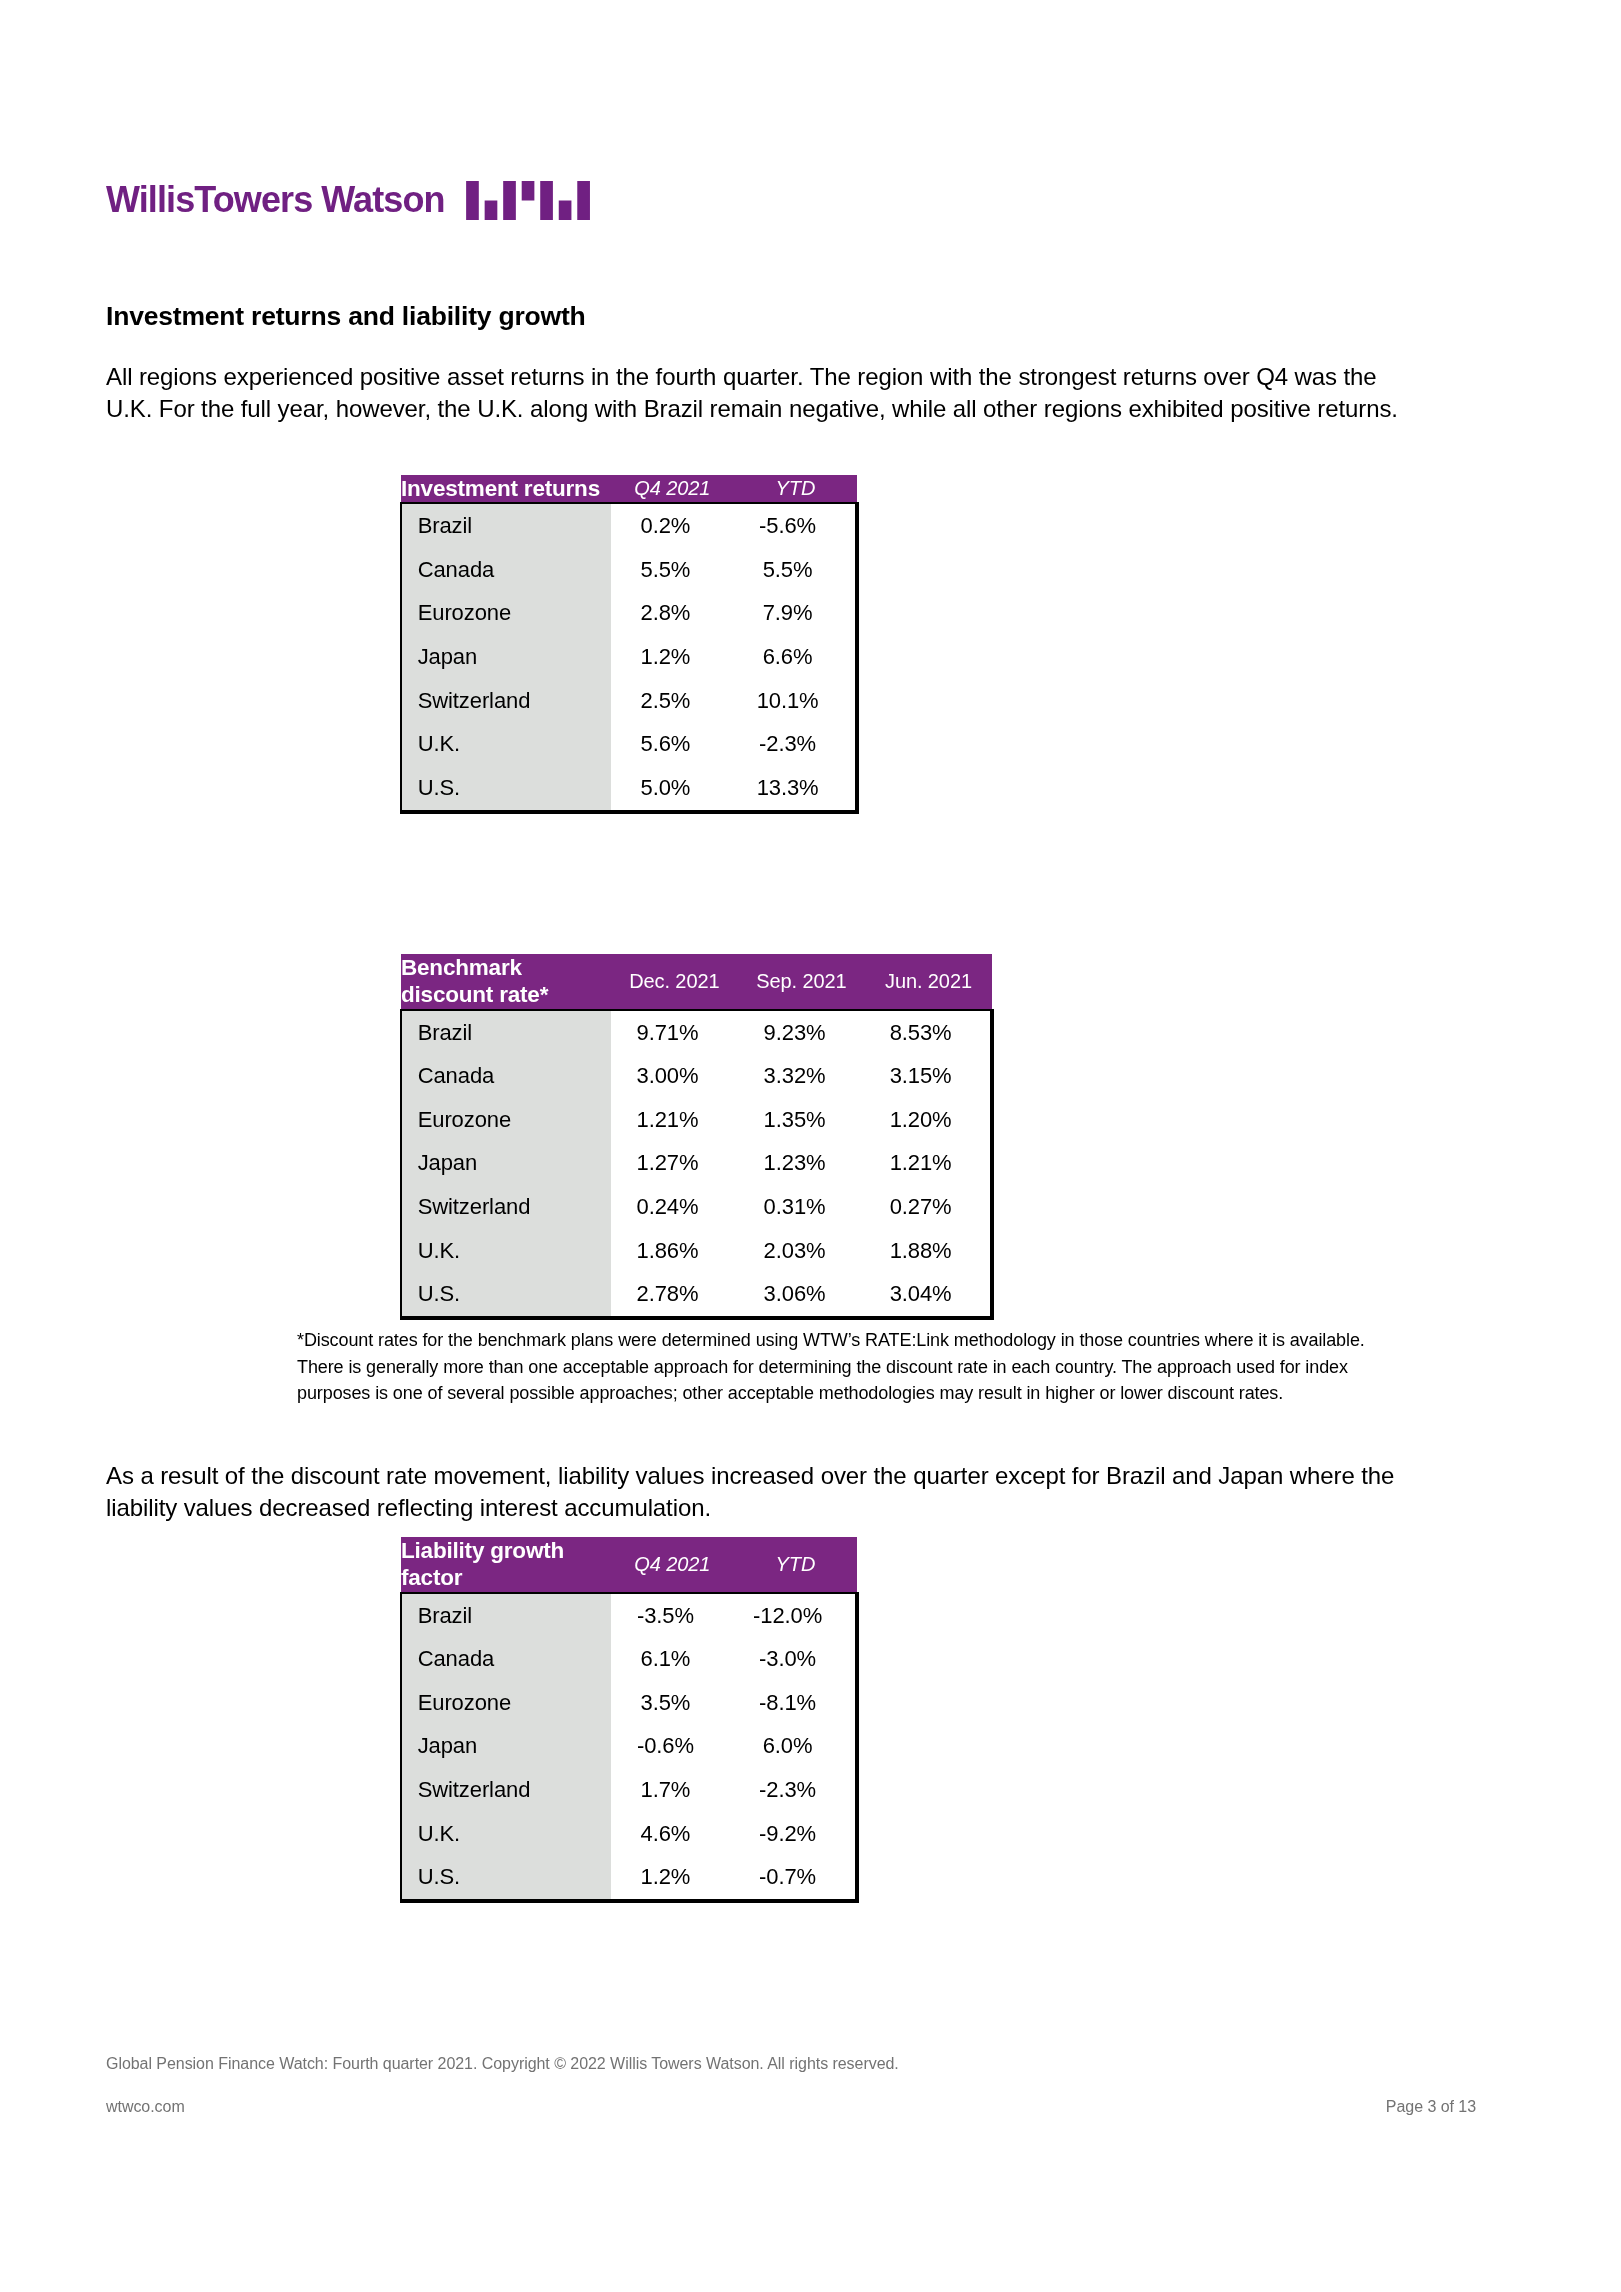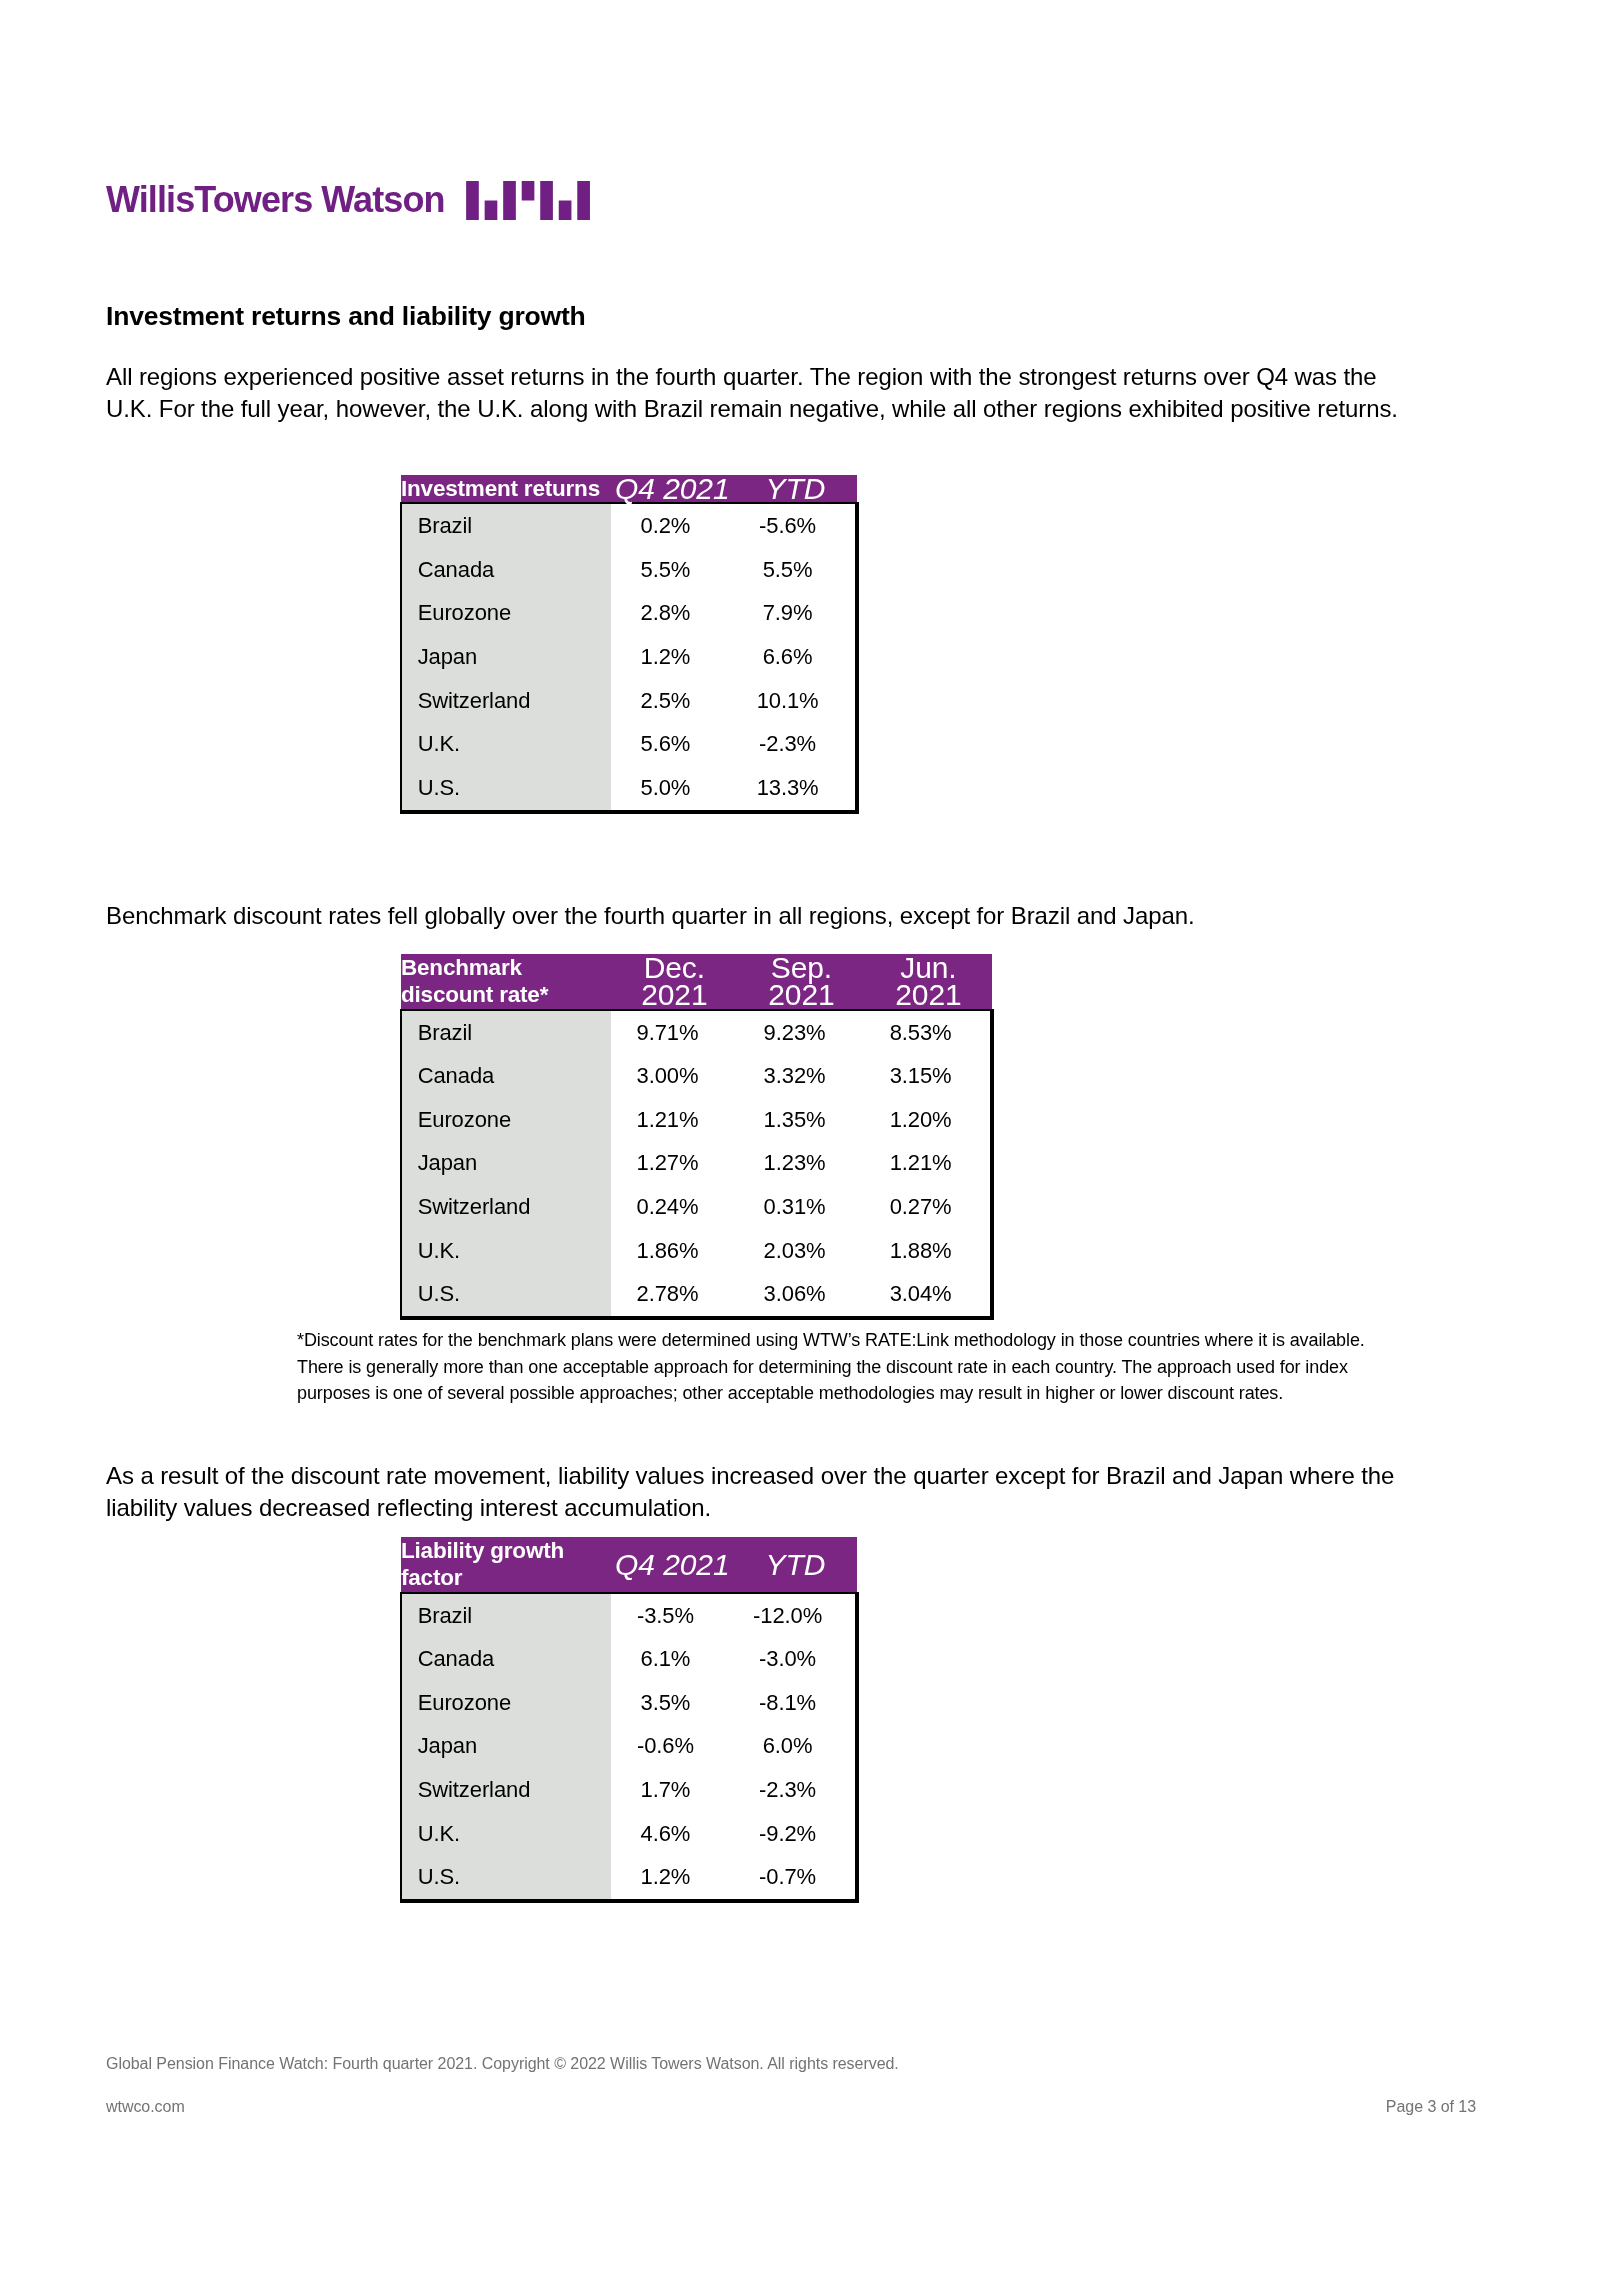--- a/index.html
+++ b/index.html
@@ -100,21 +100,21 @@
   }
   .hd-label {
     font-size: 22.5px;
     font-weight: bold;
     line-height: 27.4px;
     text-align: left;
     padding: 13.7px 0 13.7px 15.7px;
     letter-spacing: -0.2px;
   }
   .hd-col {
-    font-size: 30px;
+    font-size: 20px;
     font-weight: normal;
     font-style: italic;
     line-height: 27.4px;
     text-align: center;
     padding: 13.7px 13.7px 13.7px 0;
     letter-spacing: -0.1px;
   }
   .hd-col.plain {
     font-style: normal;
   }
@@ -221,21 +221,20 @@
         <tr>
           <td class="rowlabel">U.S.</td>
           <td>5.0%</td>
           <td>13.3%</td>
         </tr>
       </tbody>
     </table>
   </div>
 
 
-  <div class="body-par" id="par-benchmark">Benchmark discount rates fell globally over the fourth quarter in all regions, except for Brazil and Japan.</div>
 
   <div class="tbl-wrap" id="tbl-discount">
     <table class="wtw">
       <colgroup>
           <col style="width:35.5%">
           <col style="width:21.5%">
           <col style="width:21.5%">
           <col style="width:21.5%">
         </colgroup>
       <thead>

